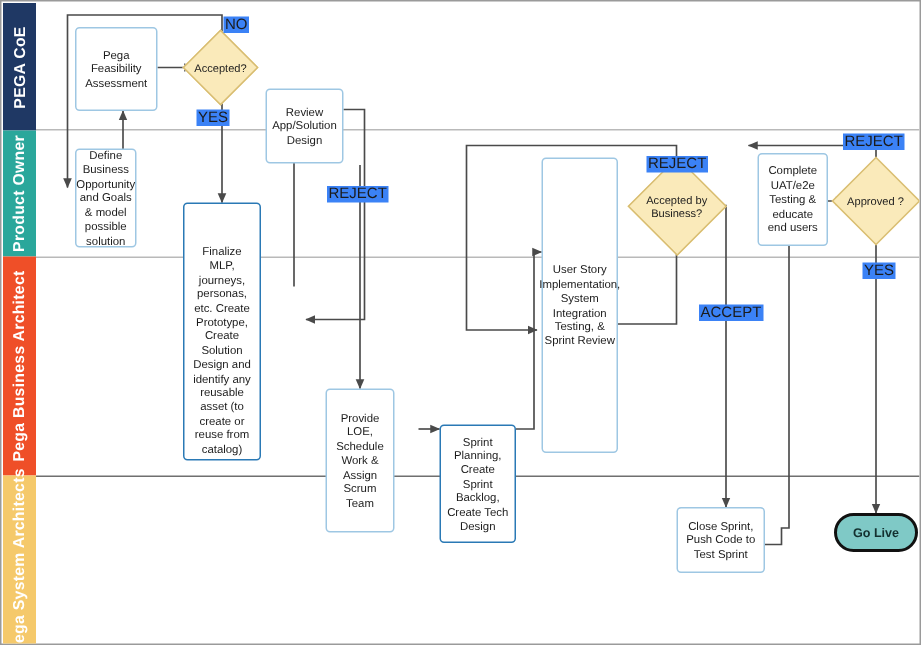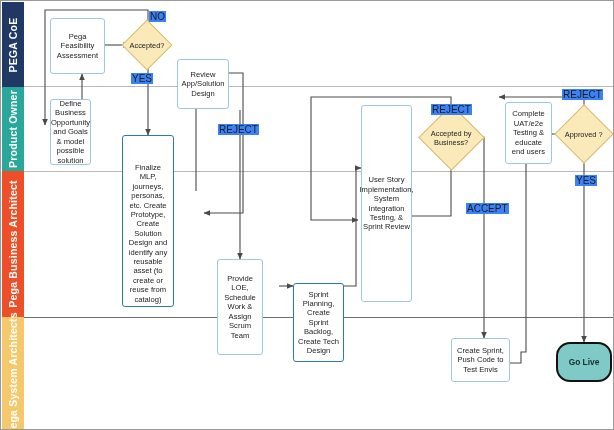--- a/index.html
+++ b/index.html
@@ -128,24 +128,24 @@
 
   <div class="node proc" style="left:504px;top:101px;width:47px;height:62px;">
     <span>Complete UAT/e2e Testing &amp; educate end users</span>
   </div>
 
   <div class="node dec" style="left:562px;top:112px;width:42px;height:42px;transform:rotate(45deg);">
     <div class="inner">Approved ?</div>
   </div>
 
   <div class="node proc" style="left:450px;top:337px;width:59px;height:44px;">
-    <span>Create Sprint, Push Code to Test Envis</span>
+    <span>Close Sprint, Push Code to Test Sprint</span>
   </div>
 
-  <div class="node term" style="left:555px;top:341px;width:56px;height:40px;">
+  <div class="node term" style="left:555px;top:341px;width:56px;height:26px;">
     <span>Go Live</span>
   </div>
 
   <div class="edge-label" style="left:148px;top:10px;">NO</div>
   <div class="edge-label" style="left:130px;top:72px;">YES</div>
   <div class="edge-label" style="left:217px;top:123px;">REJECT</div>
   <div class="edge-label" style="left:430px;top:103px;">REJECT</div>
   <div class="edge-label" style="left:465px;top:174px;margin-top:28px;">ACCEPT</div>
   <div class="edge-label" style="left:561px;top:88px;">REJECT</div>
   <div class="edge-label" style="left:574px;top:174px;">YES</div>

